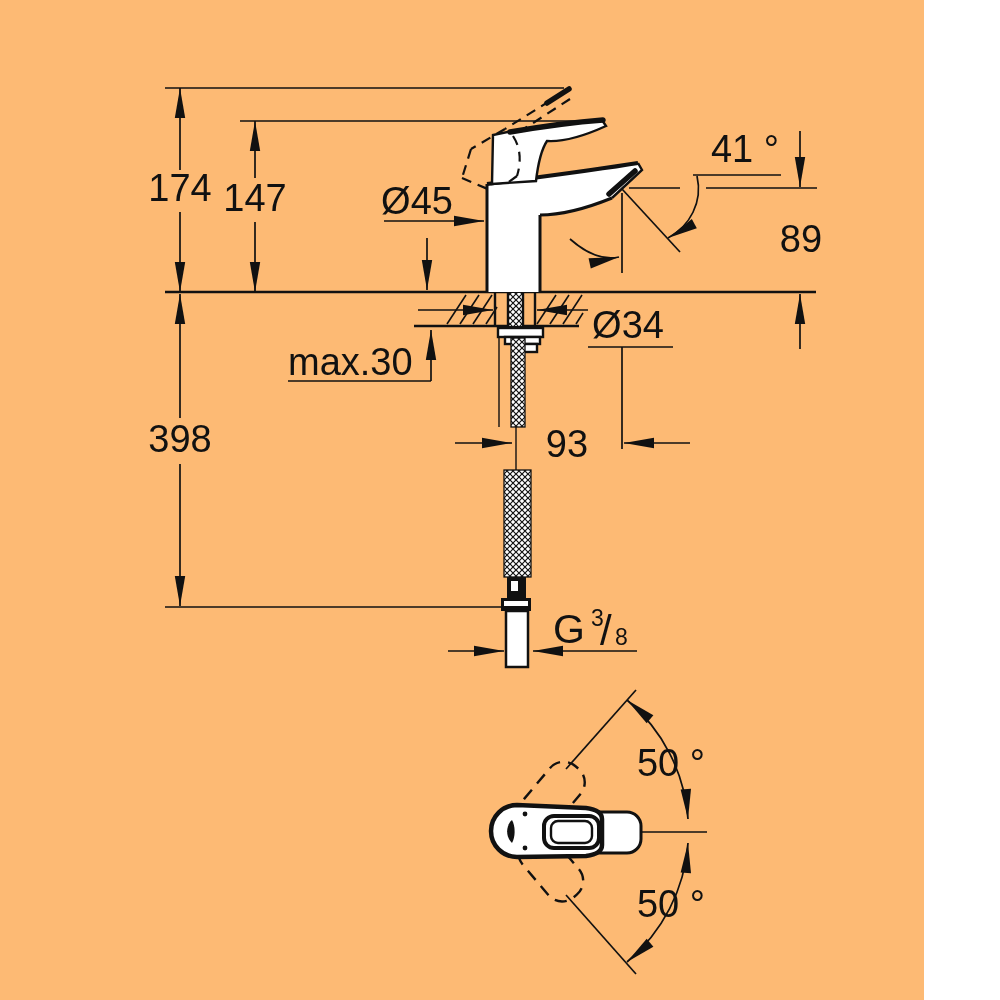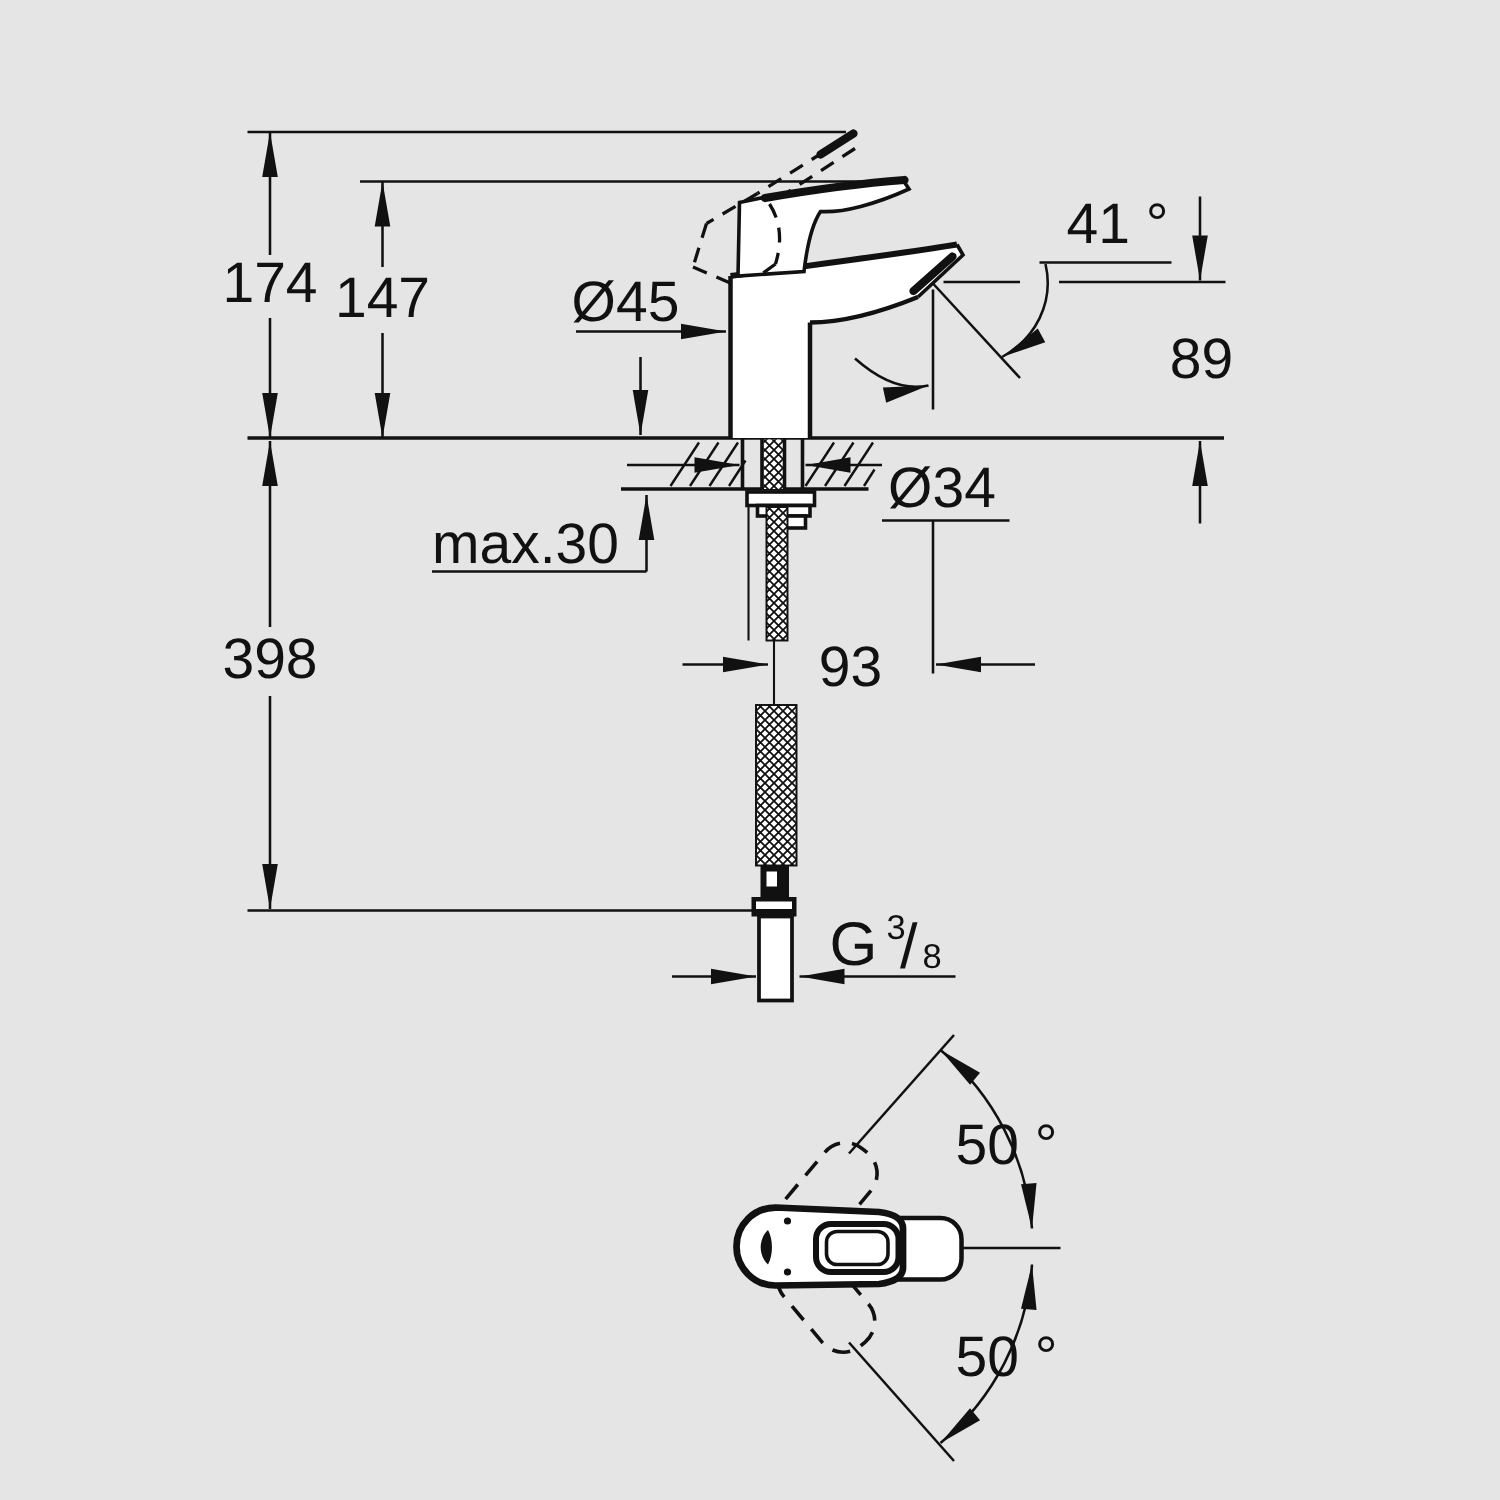--- a/index.html
+++ b/index.html
@@ -1,16 +1,16 @@
 <!DOCTYPE html>
 <html><head>
 <meta charset="utf-8">
 <style>
   html,body{margin:0;padding:0;background:#fff;}
-  .sheet{position:relative;width:1000px;height:1000px;background:#e5e5e5;overflow:hidden;}
+  .sheet{position:relative;width:924px;height:1000px;background:#fdba74;overflow:hidden;}
   svg{position:absolute;left:0;top:0;}
   svg text{font-family:"Liberation Sans","DejaVu Sans",sans-serif;fill:#111;font-size:38px;}
   svg text.small{font-size:23px;}
   svg text.big{font-size:41px;}
   svg text.slash{font-size:42px;}
   .dim{stroke:#111;stroke-width:1.7;fill:none;}
   .edge{stroke:#111;stroke-width:2.3;fill:none;}
   .thin{stroke:#111;stroke-width:1.4;fill:none;}
   .hatch{stroke:#111;stroke-width:1.6;fill:none;}
   .b2{stroke:#111;stroke-width:2.4;fill:none;}

